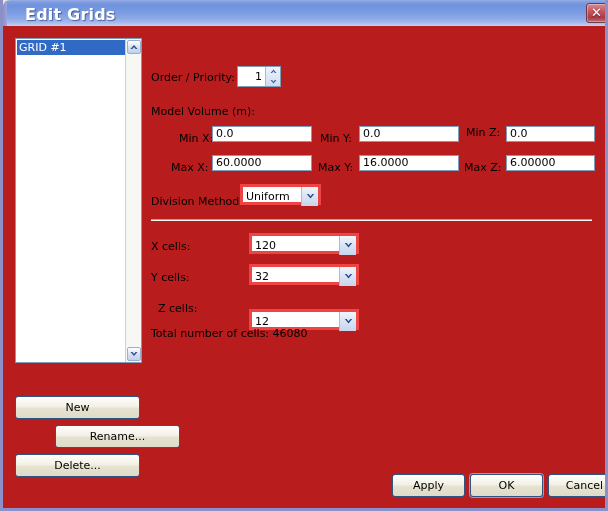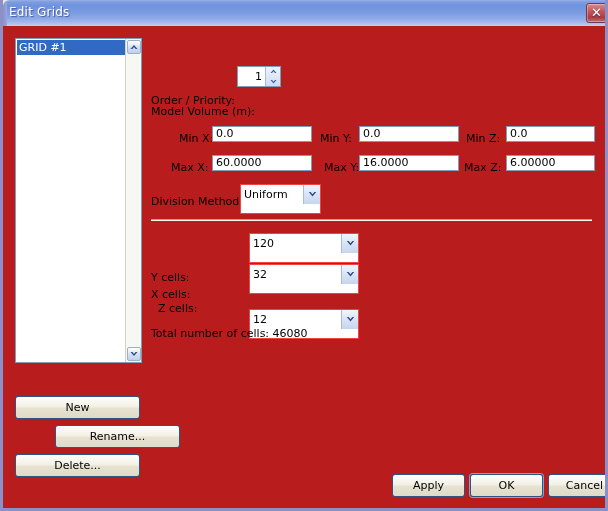--- a/index.html
+++ b/index.html
@@ -46,24 +46,24 @@
     border-top-right-radius: 7px;
     overflow: hidden;
   }
   .titlebar-left-edge {
     position: absolute;
     left: 0; top: 0; bottom: 0; width: 4px;
     background: linear-gradient(to right, #8c90c8, #9aa6dd);
   }
   .title-text {
     position: absolute;
-    left: 6px;
+    left: 22px;
     top: 5px;
-    font-size: 12px;
-    font-weight: normal;
+    font-size: 16px;
+    font-weight: bold;
     color: #ffffff;
     text-shadow: 1px 1px 1px rgba(40,50,110,0.65);
     letter-spacing: 0.2px;
     white-space: nowrap;
   }
   .close-btn {
     position: absolute;
     right: 4px;
     top: 3px;
     width: 21px;
@@ -240,23 +240,23 @@
     cursor: pointer;
   }
   .spin-up { top: 0; }
   .spin-down { bottom: 0; }
   .spin-up svg, .spin-down svg { display: block; margin: 2px auto 0; }
 
   
   .combo {
     position: absolute;
     box-sizing: border-box;
-    height: 30px;
+    height: 21px;
     background: #ffffff;
-    border: 1px solid #ef4444;
+    border: 3px solid #ef4444;
   }
   .combo-value {
     position: absolute;
     left: 3px;
     top: 0;
     right: 19px;
     height: 19px;
     line-height: 19px;
     font-size: 11px;
     color: #000000;
@@ -328,21 +328,21 @@
         </div>
       </div>
     </div>
 
     <button class="btn side-btn b1">New</button>
     <button class="btn side-btn b2">Rename...</button>
     <button class="btn side-btn b3">Delete...</button>
 
     <div class="form">
 
-      <div class="lbl" style="left:148px; top:45px;margin-top:23px;">Order / Priority:</div>
+      <div class="lbl" style="left:148px; top:45px;">Order / Priority:</div>
       <div class="spinner">
         <div class="spinner-value">1</div>
         <div class="spinner-buttons">
           <div class="spin-up">
             <svg width="7" height="5" viewBox="0 0 7 5">
               <path d="M3.5 0.5 L6.5 4 L4.9 4 L3.5 2.3 L2.1 4 L0.5 4 Z" fill="#3a5fa8"></path>
             </svg>
           </div>
           <div class="spin-down">
             <svg width="7" height="5" viewBox="0 0 7 5">
@@ -351,43 +351,43 @@
           </div>
         </div>
       </div>
 
       <div class="lbl" style="left:148px; top:79px;">Model Volume (m):</div>
 
       <div class="lbl" style="left:176px; top:106px;">Min X:</div>
       <input class="field" style="left: 209px; top: 100px; width: 100px;" value="0.0">
       <div class="lbl" style="left:317px; top:106px;">Min Y:</div>
       <input class="field" style="left: 356px; top: 100px; width: 100px;" value="0.0">
-      <div class="lbl" style="left:463px; top:106px;">Min Z:</div>
+      <div class="lbl" style="left:463px; top:100px;">Min Z:</div>
       <input class="field" style="left: 503px; top: 100px; width: 89px;" value="0.0">
 
       <div class="lbl" style="left:168px; top:135px;">Max X:</div>
       <input class="field" style="left: 209px; top: 129px; width: 100px;" value="60.0000">
-      <div class="lbl" style="left:315px; top:135px;margin-left:6px;">Max Y:</div>
+      <div class="lbl" style="left:315px; top:135px;">Max Y:</div>
       <input class="field" style="left: 356px; top: 129px; width: 100px;" value="16.0000">
       <div class="lbl" style="left:461px; top:135px;">Max Z:</div>
       <input class="field" style="left: 503px; top: 129px; width: 89px;" value="6.00000">
 
       <div class="lbl" style="left:148px; top:169px;">Division Method:</div>
       <div class="combo" style="left:237px; top:158px; width:81px;">
         <div class="combo-value">Uniform</div>
         <div class="combo-btn">
           <svg width="9" height="6" viewBox="0 0 9 6">
             <path d="M4.5 5.5 L0.8 1 L2.6 1 L4.5 3.2 L6.4 1 L8.2 1 Z" fill="#2a4b8d"></path>
           </svg>
         </div>
       </div>
 
       <div class="separator"></div>
 
-      <div class="lbl" style="left:148px; top:214px;margin-top:48px;">X cells:</div>
+      <div class="lbl" style="left:148px; top:214px;">X cells:</div>
       <div class="combo" style="left:246px; top:207px; width:110px;">
         <div class="combo-value">120</div>
         <div class="combo-btn">
           <svg width="9" height="6" viewBox="0 0 9 6">
             <path d="M4.5 5.5 L0.8 1 L2.6 1 L4.5 3.2 L6.4 1 L8.2 1 Z" fill="#2a4b8d"></path>
           </svg>
         </div>
       </div>
 
       <div class="lbl" style="left:148px; top:245px;">Y cells:</div>

